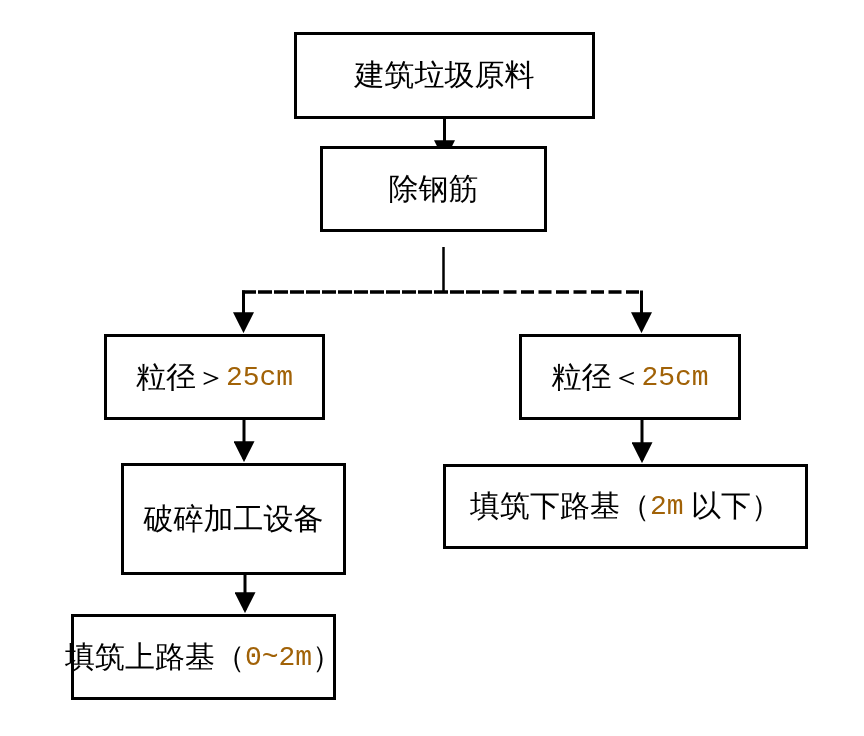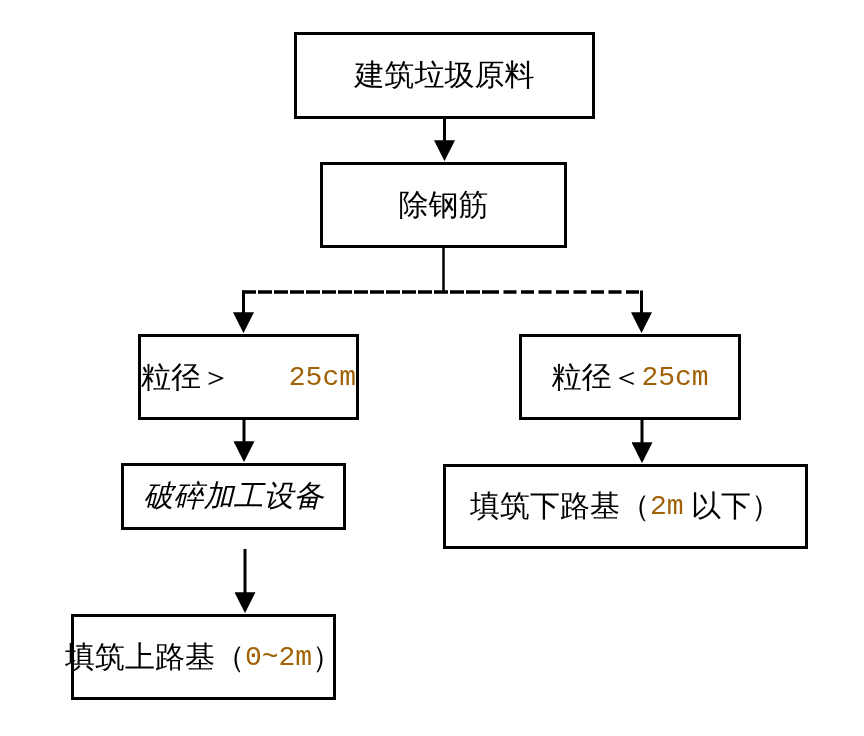--- a/index.html
+++ b/index.html
@@ -32,24 +32,24 @@
     font-family: "Liberation Serif", "DejaVu Serif", serif;
     font-size: 30px;
     color: #000000;
   }
   .latin {
     font-family: Liberation Mono, monospace;
     font-size: 28px;
     color: #a16207;
   }
   .node-raw     { left: 294px; top:  32px; width: 301px; height: 87px; }
-  .node-rebar   { left: 320px; top: 162px; width: 247px; height: 86px; }
-  .node-large   { left: 138px; top: 334px; width: 221px; height: 86px; justify-content: space-between; }
+  .node-rebar   { left: 320px; top: 146px; width: 227px; height: 86px; }
+  .node-large   { left: 104px; top: 334px; width: 221px; height: 86px; }
   .node-small   { left: 519px; top: 334px; width: 222px; height: 86px; text-align: center; }
-  .node-crusher { left: 121px; top: 463px; width: 225px; height: 67px; font-style: italic; }
+  .node-crusher { left: 121px; top: 463px; width: 225px; height: 112px; }
   .node-lower   { left: 443px; top: 464px; width: 365px; height: 85px; }
   .node-upper   { left:  71px; top: 614px; width: 265px; height: 86px; }
 </style>
 </head>
 <body>
 
 <div class="canvas">
 
   <svg class="connectors" width="864" height="736" viewBox="0 0 864 736" xmlns="http://www.w3.org/2000/svg">
     <defs>

